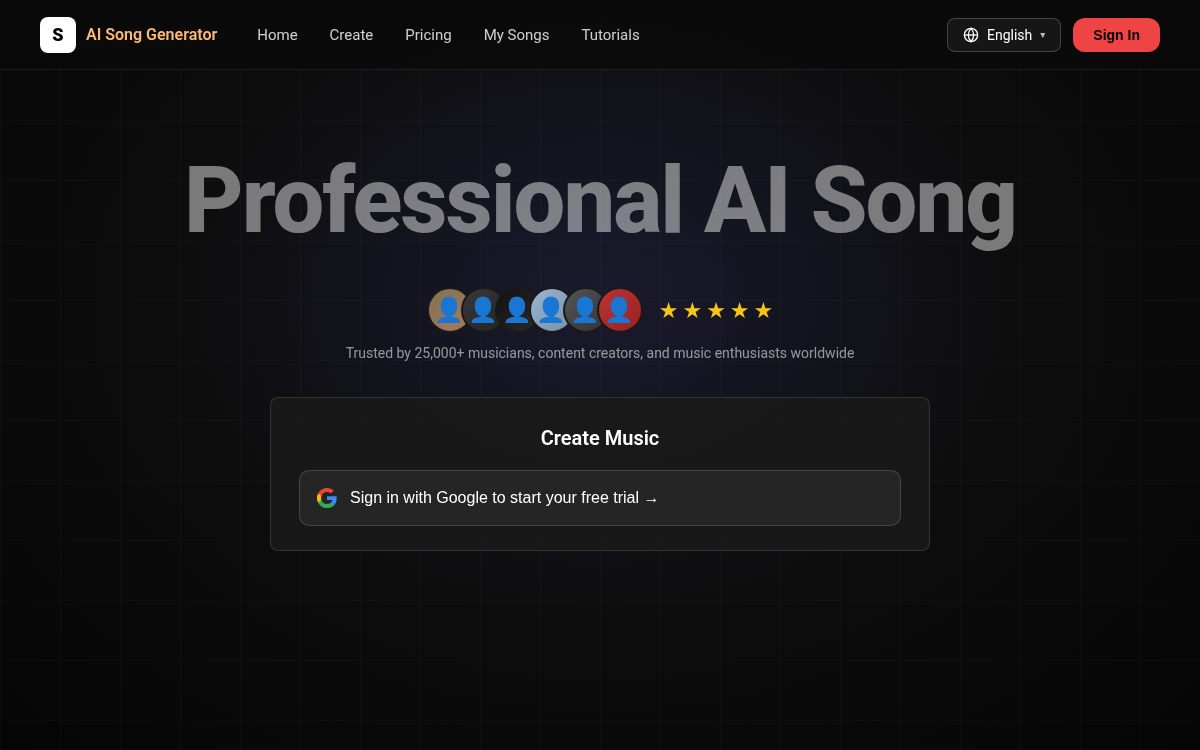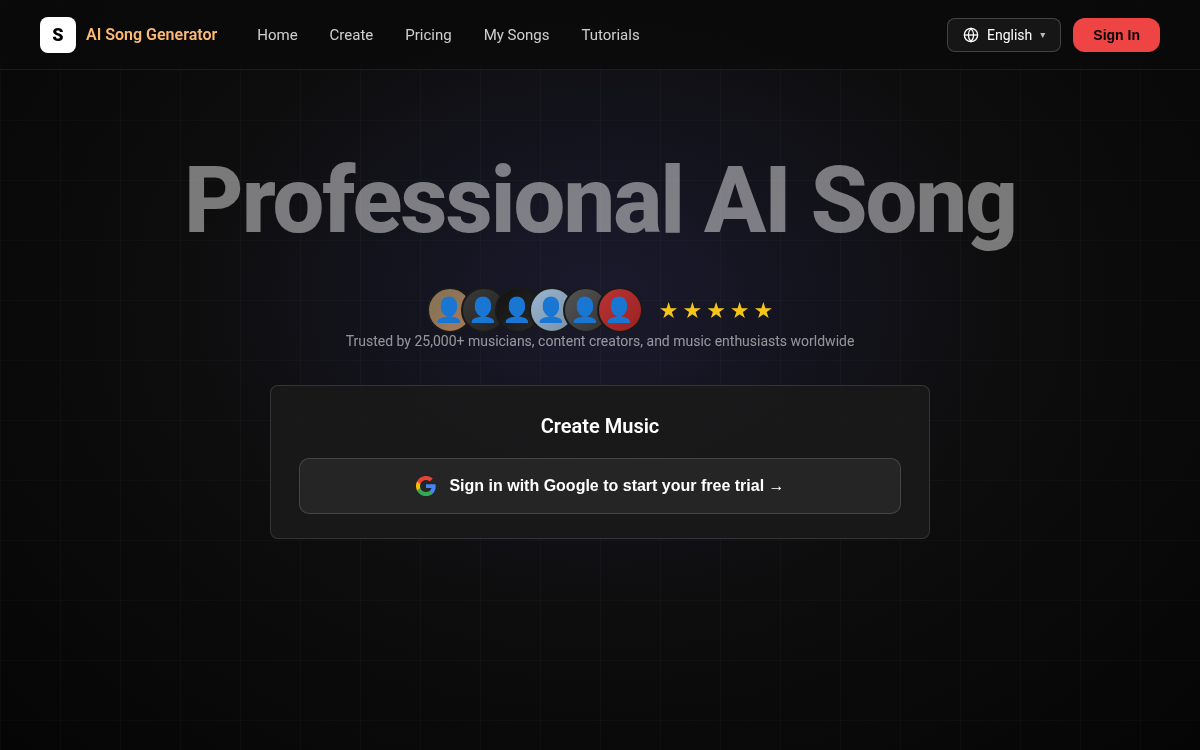--- a/index.html
+++ b/index.html
@@ -222,20 +222,21 @@
 
     .star {
       color: #f5c518;
       font-size: 22px;
     }
 
     .trusted-text {
       text-align: center;
       color: rgba(255,255,255,0.55);
       font-size: 14px;
+      margin-top: 12px;
     }
 
     .create-music-card {
       margin-top: 36px;
       width: 660px;
       background: rgba(25,25,25,0.9);
       border: 1px solid rgba(255,255,255,0.12);
       border-radius: 8px;
       padding: 28px 28px 24px;
     }
@@ -244,30 +245,30 @@
       text-align: center;
       font-size: 20px;
       font-weight: 600;
       color: #fff;
       margin-bottom: 20px;
     }
 
     .google-signin-btn {
       display: flex;
       align-items: center;
-      justify-content: center;
+      justify-content: flex-start;
       gap: 12px;
       width: 100%;
       padding: 16px;
       background: rgba(255,255,255,0.06);
       border: 1px solid rgba(255,255,255,0.15);
       border-radius: 10px;
       color: #fff;
       font-size: 16px;
-      font-weight: 700;
+      font-weight: 400;
       cursor: pointer;
       transition: background 0.2s;
     }
 
     .google-logo {
       width: 22px;
       height: 22px;
       flex-shrink: 0;
     }
   </style>

